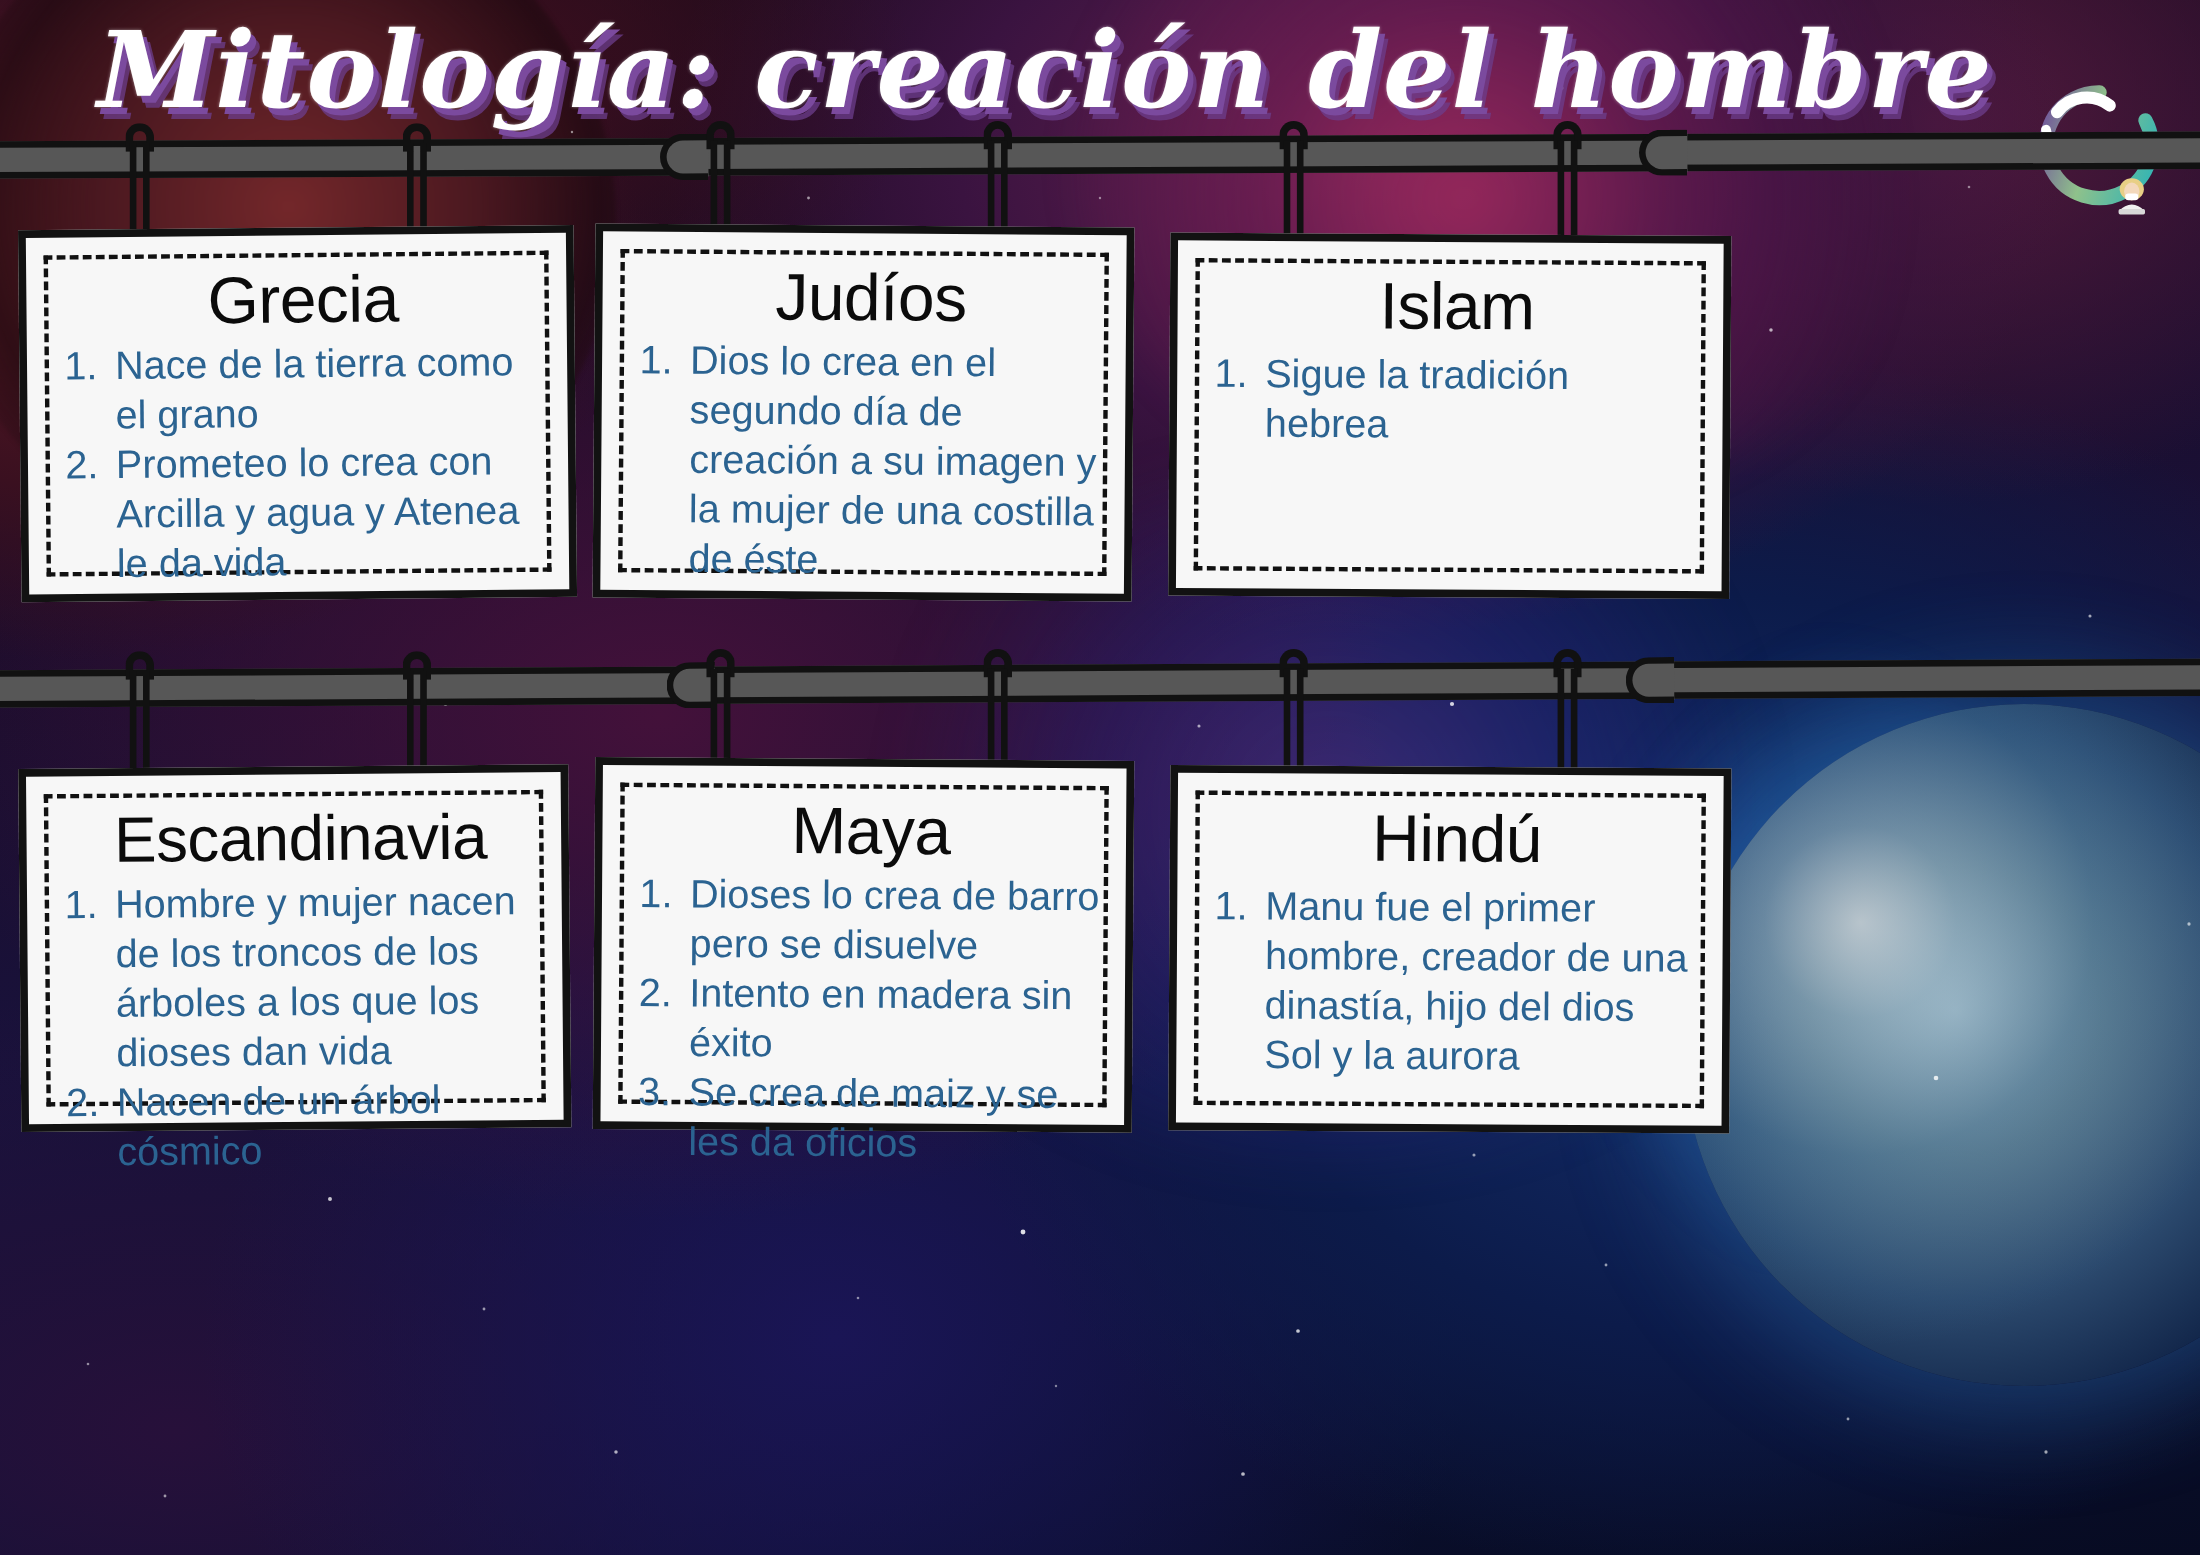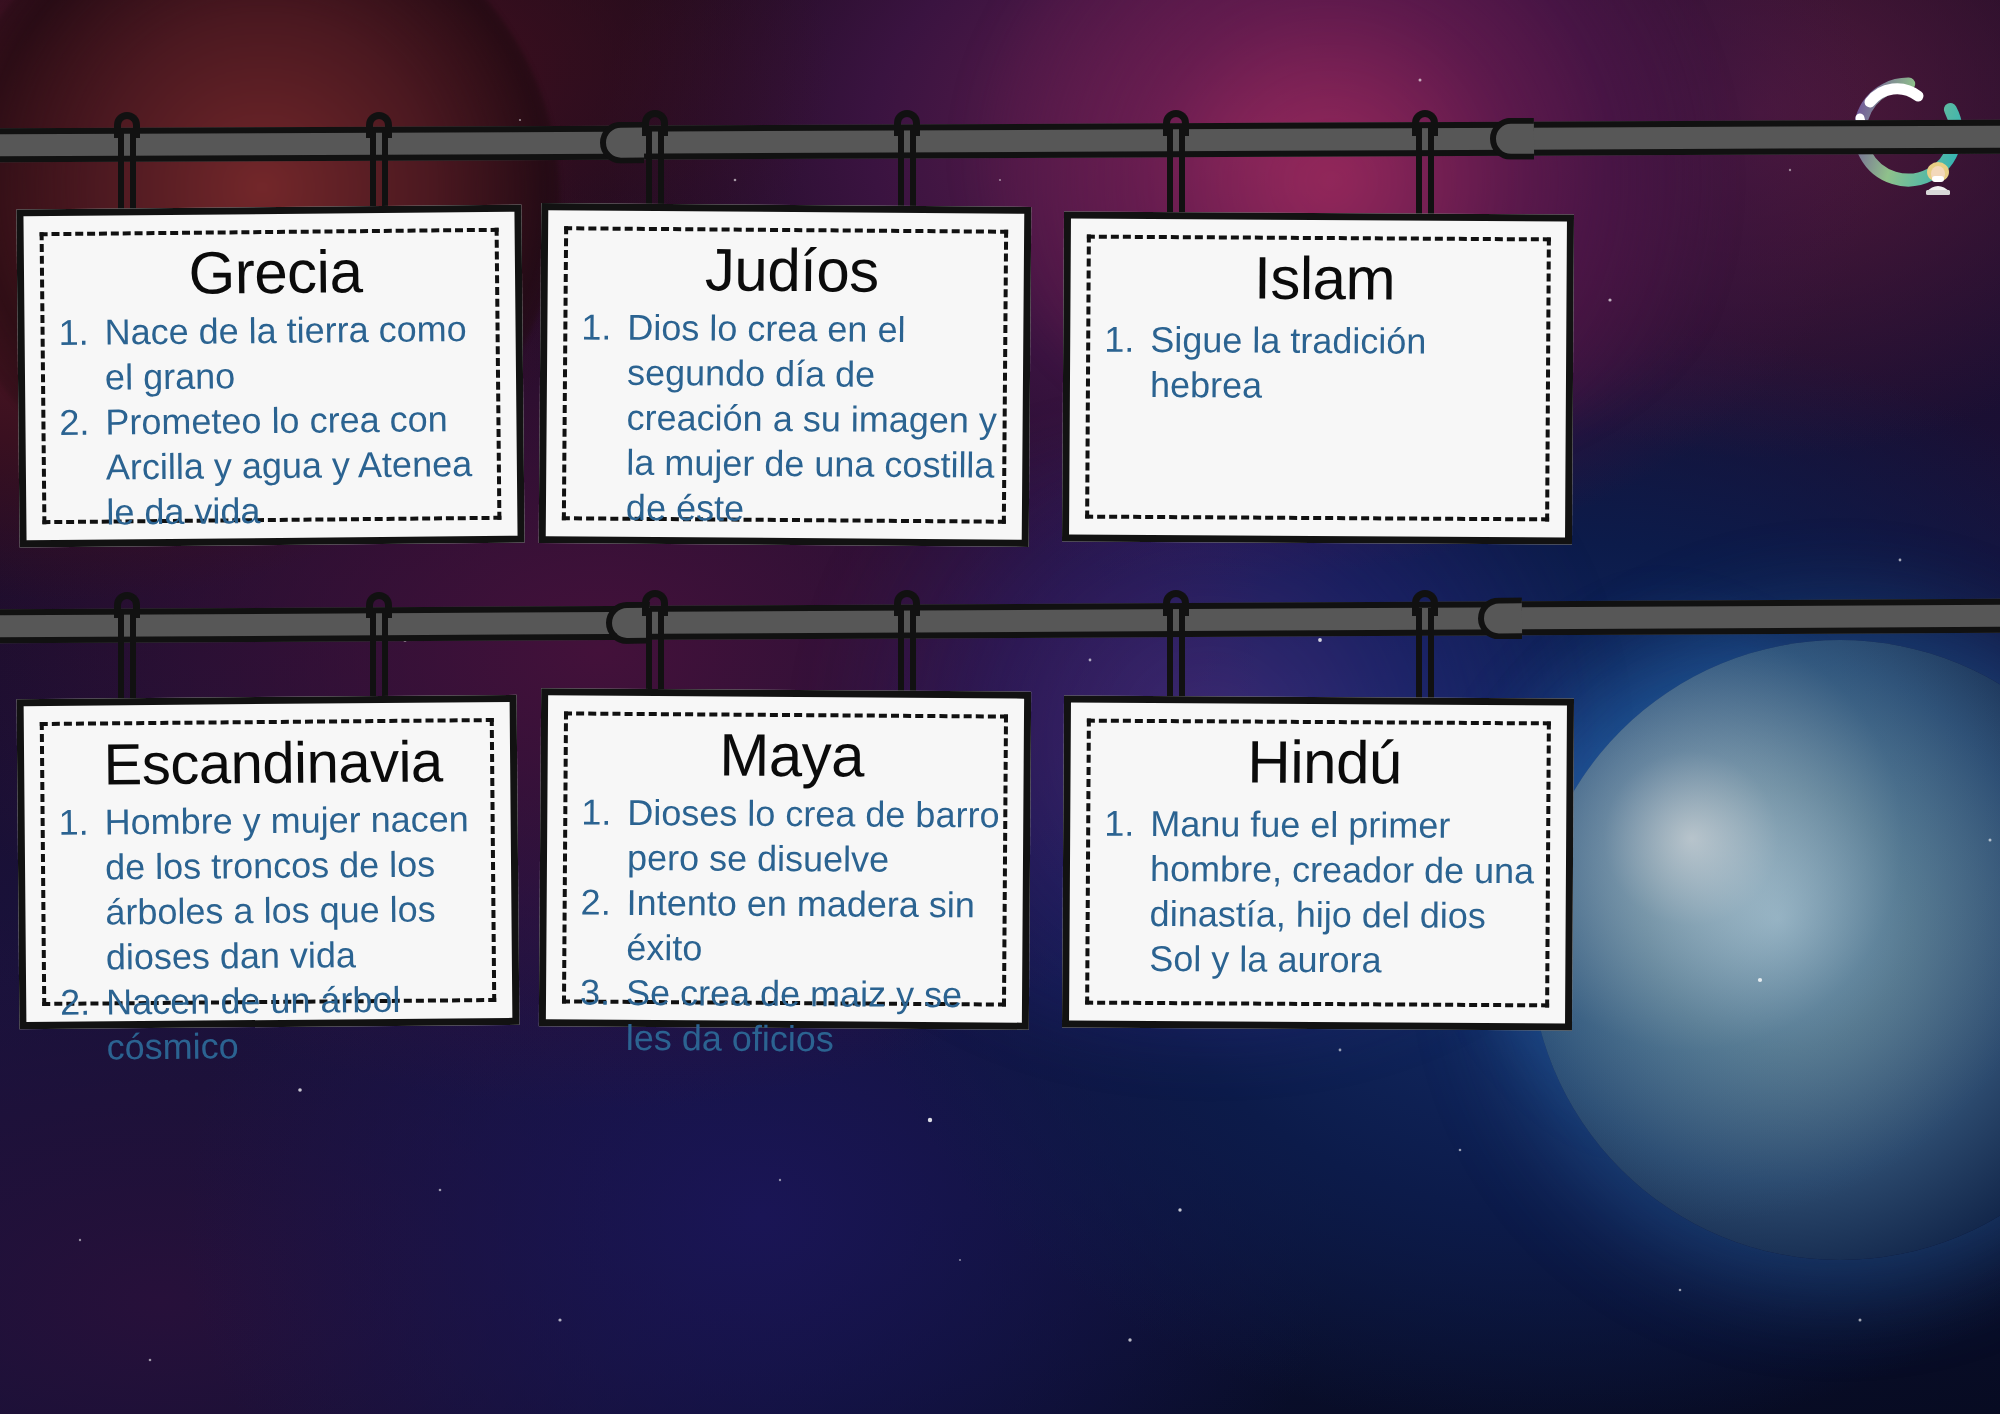--- a/index.html
+++ b/index.html
@@ -213,20 +213,21 @@
         <circle cx="1130" cy="1340" r="1.7" opacity=".75"></circle>
       <circle cx="650" cy="340" r="1.0" opacity=".45"></circle>
         <circle cx="1790" cy="170" r="1.2" opacity=".5"></circle>
       <circle cx="960" cy="1260" r="1.1" opacity=".5"></circle>
         <circle cx="1340" cy="1050" r="1.4" opacity=".6"></circle>
       <circle cx="150" cy="1360" r="1.3" opacity=".6"></circle>
         <circle cx="1990" cy="840" r="1.5" opacity=".65"></circle>
     </g>
   </svg>
 
+  <div class="title">Mitología: creación del hombre</div>
 
   <div class="logo">
     <svg width="150" height="128" viewBox="0 0 150 128">
       <defs>
         <linearGradient id="ringg" x1="0" y1="0" x2="1" y2="1">
           <stop offset="0%" stop-color="#6b3f9e"></stop>
           <stop offset="45%" stop-color="#8fc18b"></stop>
           <stop offset="100%" stop-color="#23b2bb"></stop>
         </linearGradient>
       </defs>

